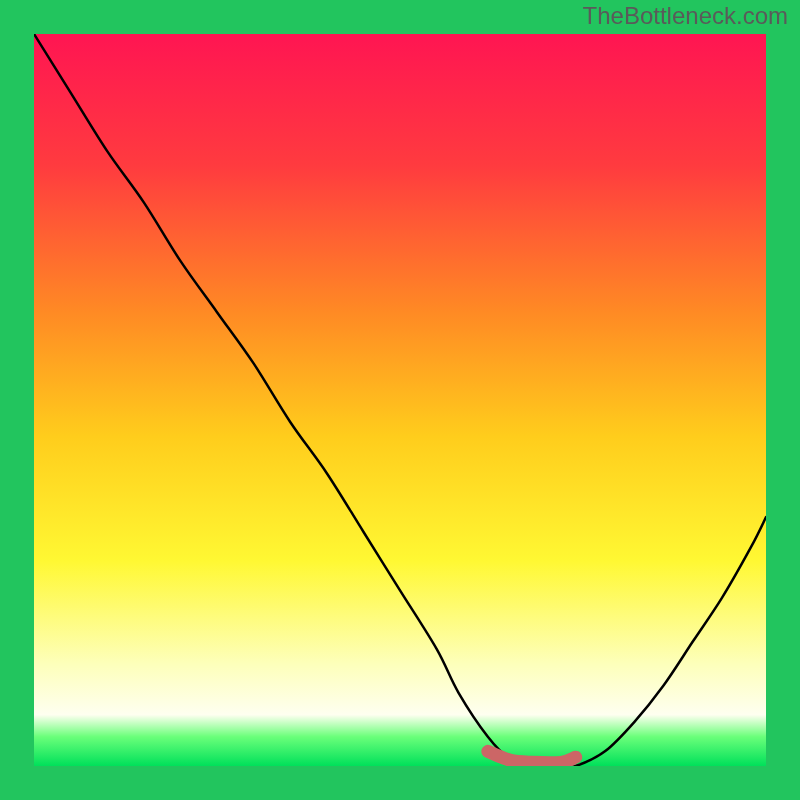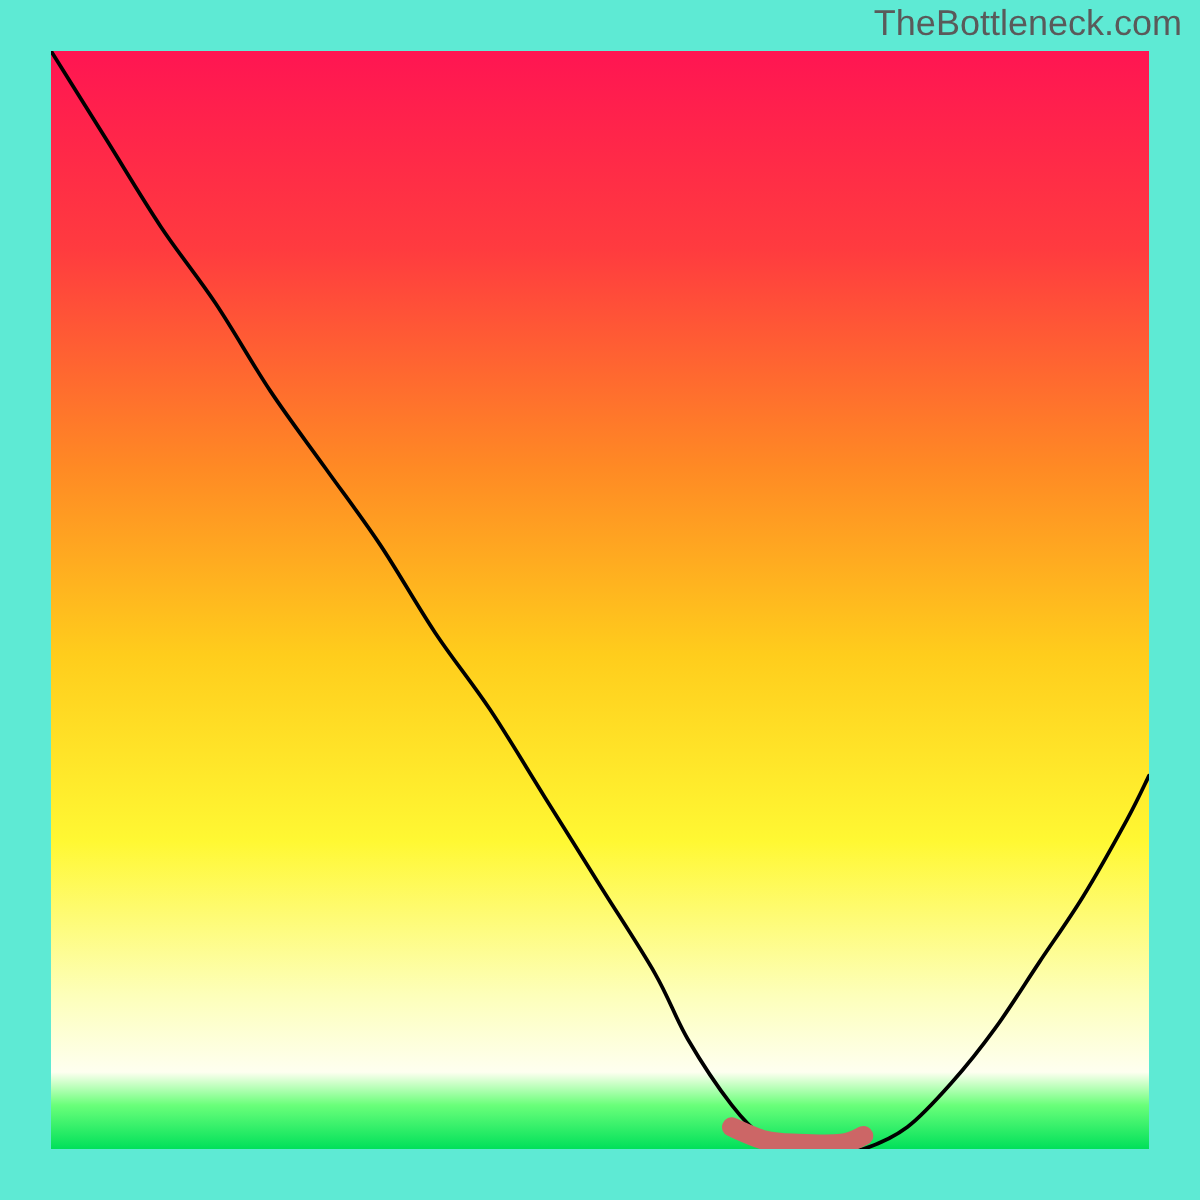--- a/index.html
+++ b/index.html
@@ -8,21 +8,21 @@
     width: 800px;
     height: 800px;
     overflow: hidden;
     background: #000;
   }
   .frame {
     position: absolute;
     top: 0; left: 0;
     width: 800px;
     height: 800px;
-    background: #5eead4;
+    background: #22c55e;
   }
   .plot {
     position: absolute;
     overflow: hidden;
   }
   .gradient {
     position: absolute;
     inset: 0;
   }
   .watermark {

